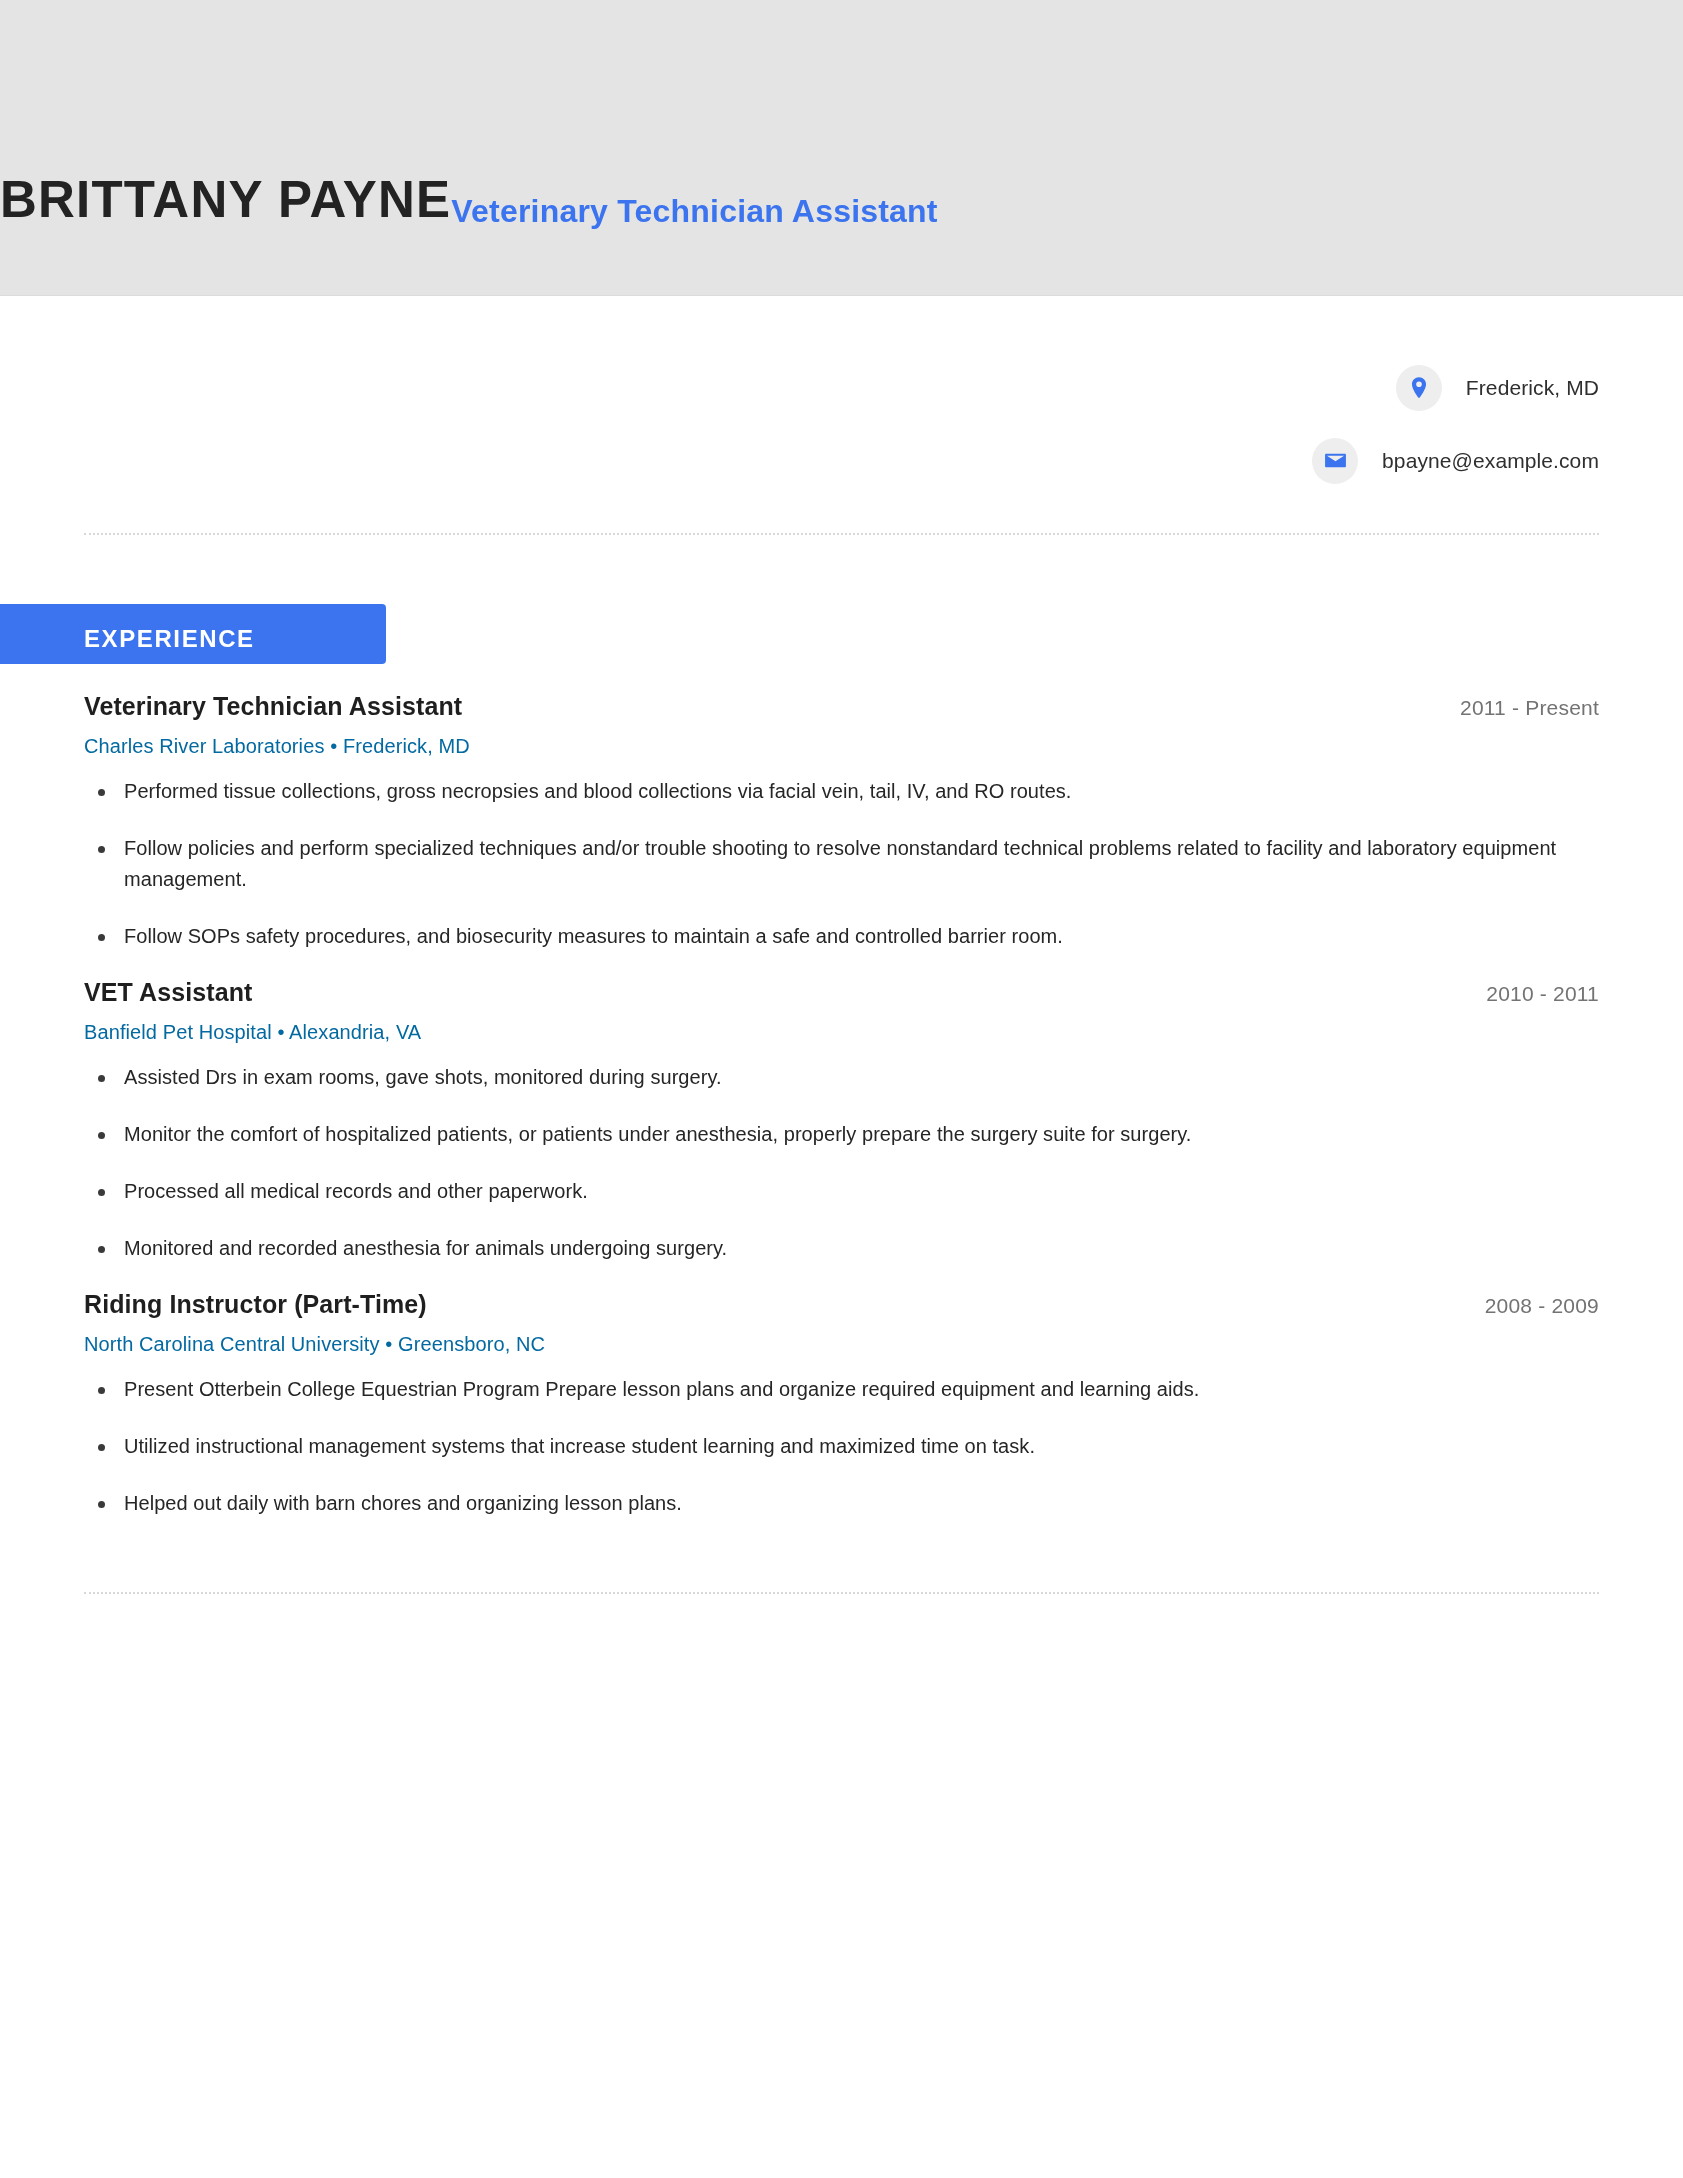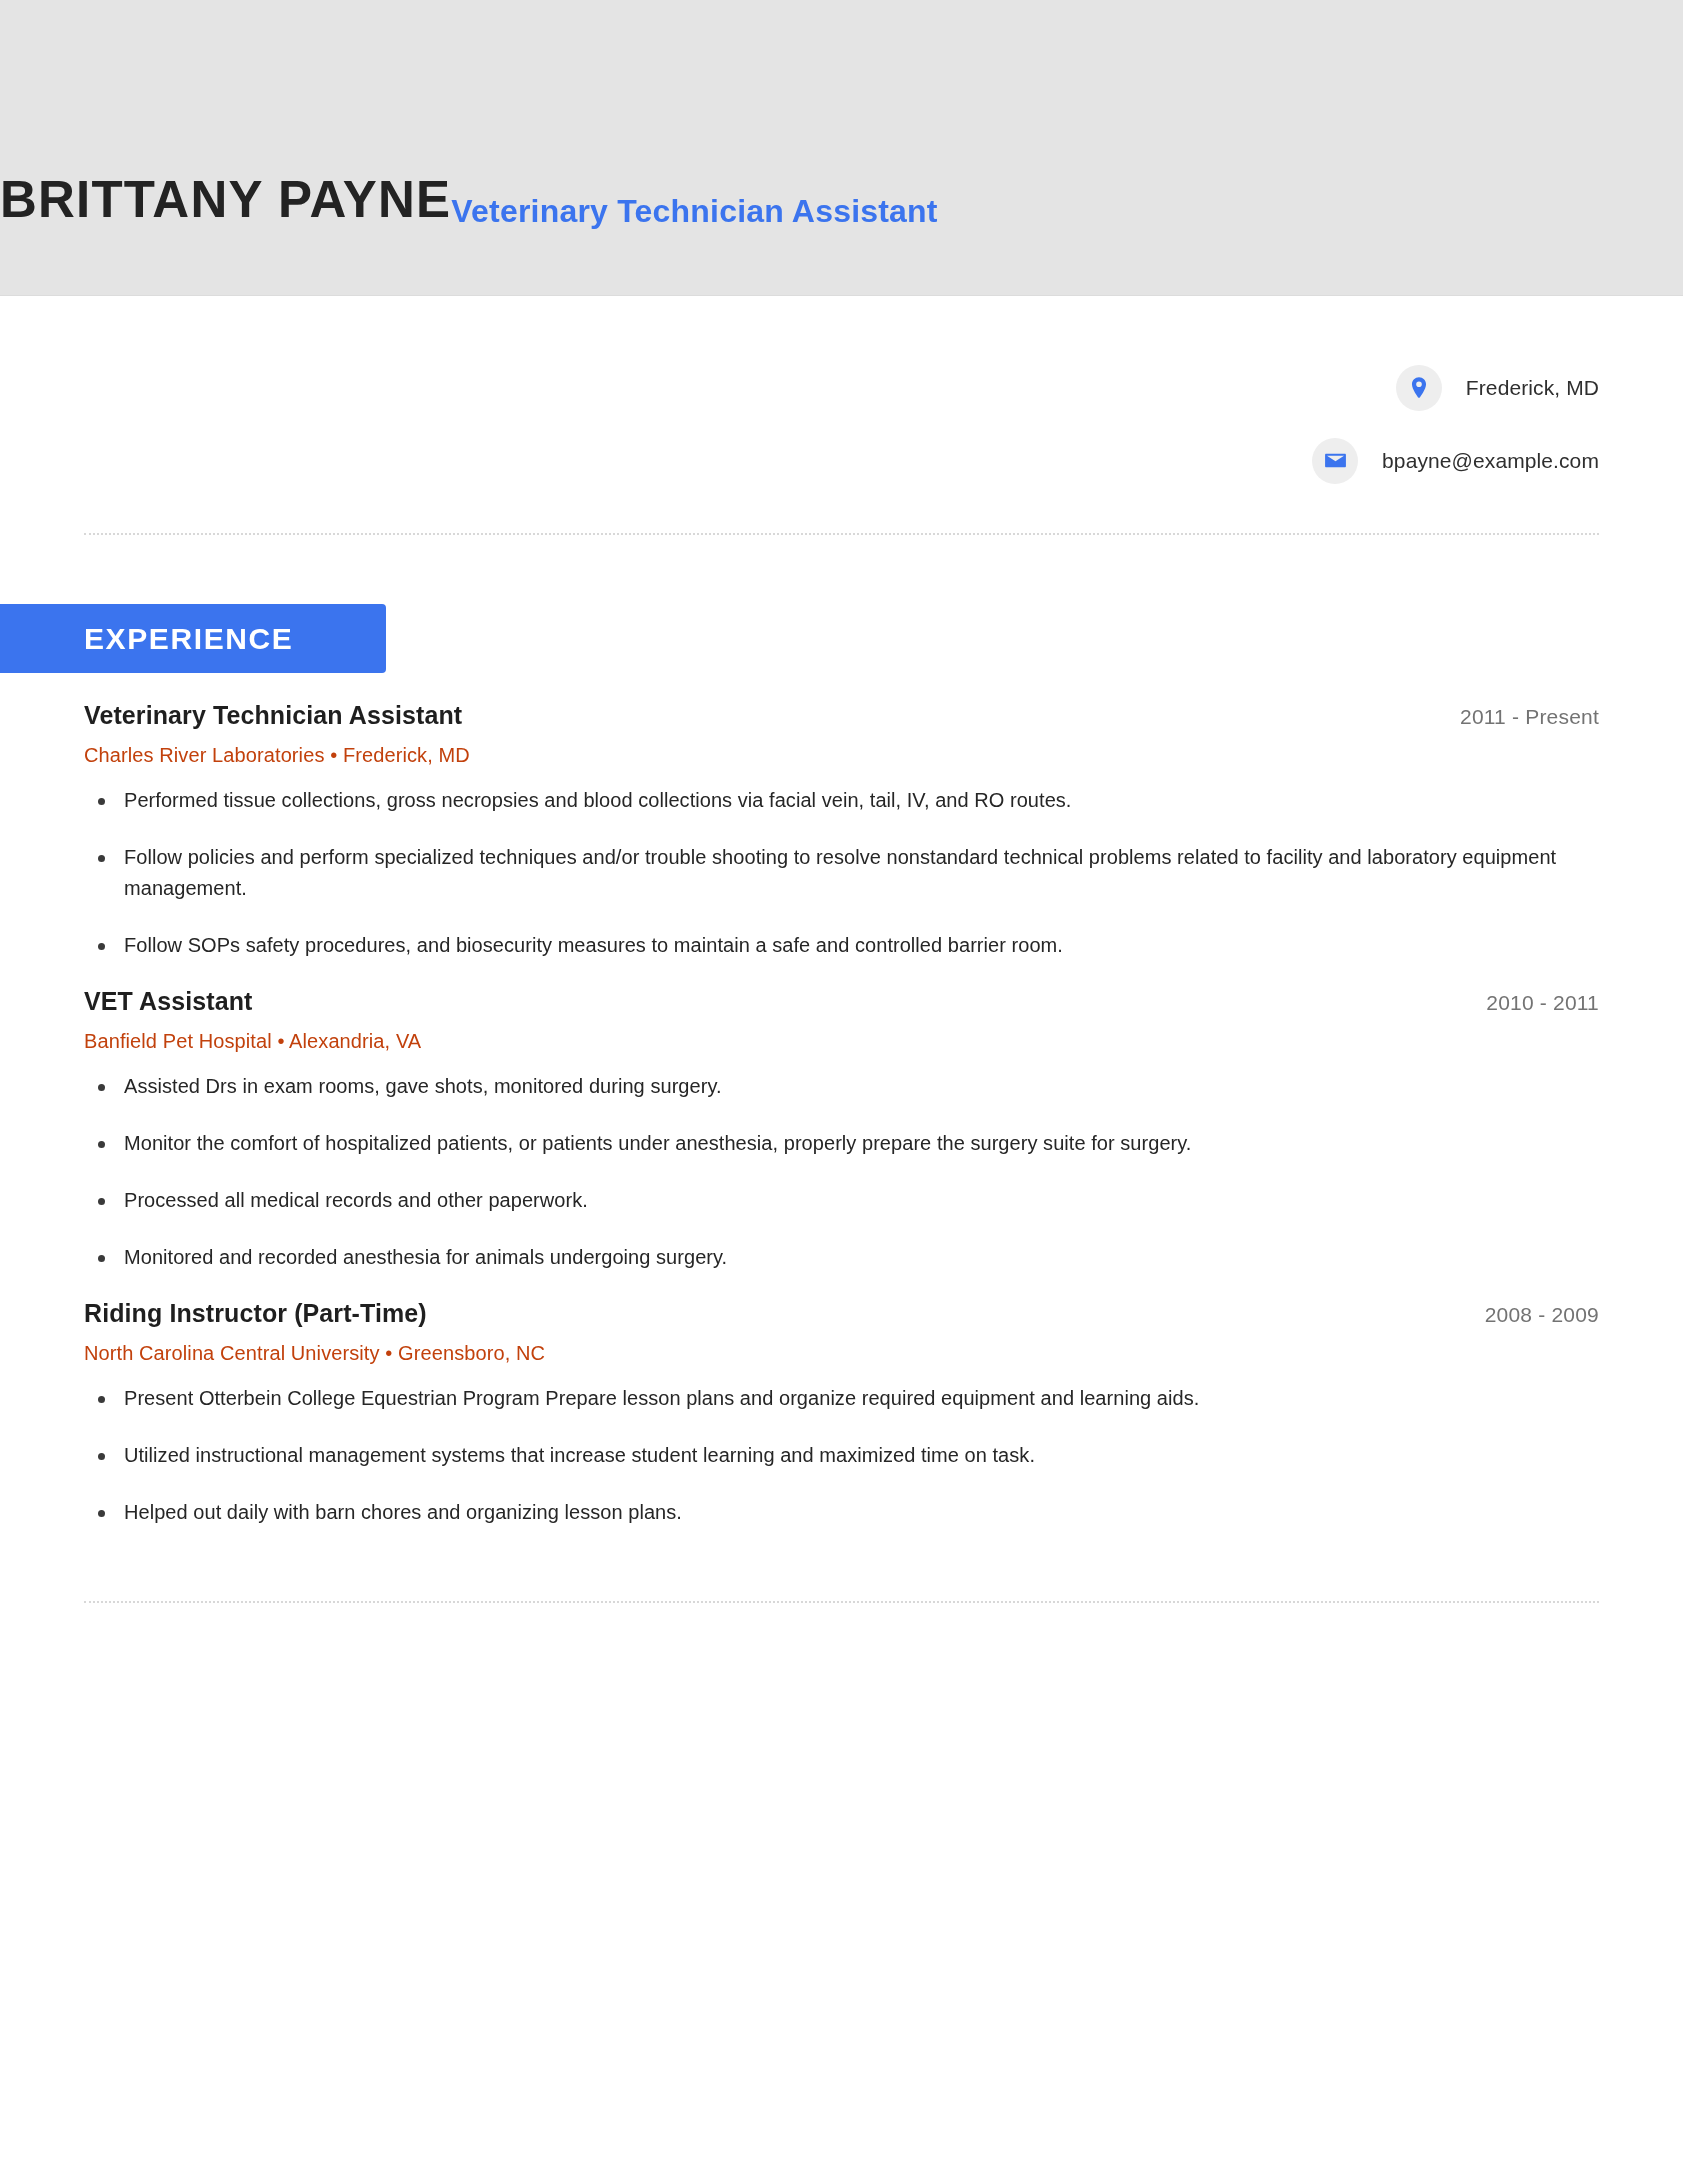--- a/index.html
+++ b/index.html
@@ -101,24 +101,24 @@
   
   .section-heading-wrap {
     position: relative;
     margin-top: 69px;
     margin-left: -84px;   
     width: 386px;
   }
   .section-heading {
     background: #3b74ee;
     color: #ffffff;
-    font-size: 30px;
+    font-size: 24px;
     font-weight: 700;
     letter-spacing: 1.6px;
-    height: 69px;
+    height: 60px;
     line-height: 69px;
     padding-left: 84px;
     box-sizing: border-box;
     border-radius: 0 4px 4px 0;
   }
 
   
   .entries { margin-top: 28px; }
 
   .entry { margin-bottom: 2px; }
@@ -136,21 +136,21 @@
   }
   .entry-dates {
     font-size: 21px;
     color: #737373;
     white-space: nowrap;
     padding-left: 30px;
     letter-spacing: 0.2px;
   }
   .entry-sub {
     font-size: 20px;
-    color: #c2410c;
+    color: #0369a1;
     margin-top: 14px;
     letter-spacing: 0.1px;
   }
 
   ul.bullets {
     list-style: none;
     margin: 18px 0 0 0;
     padding: 0;
   }
   ul.bullets li {

